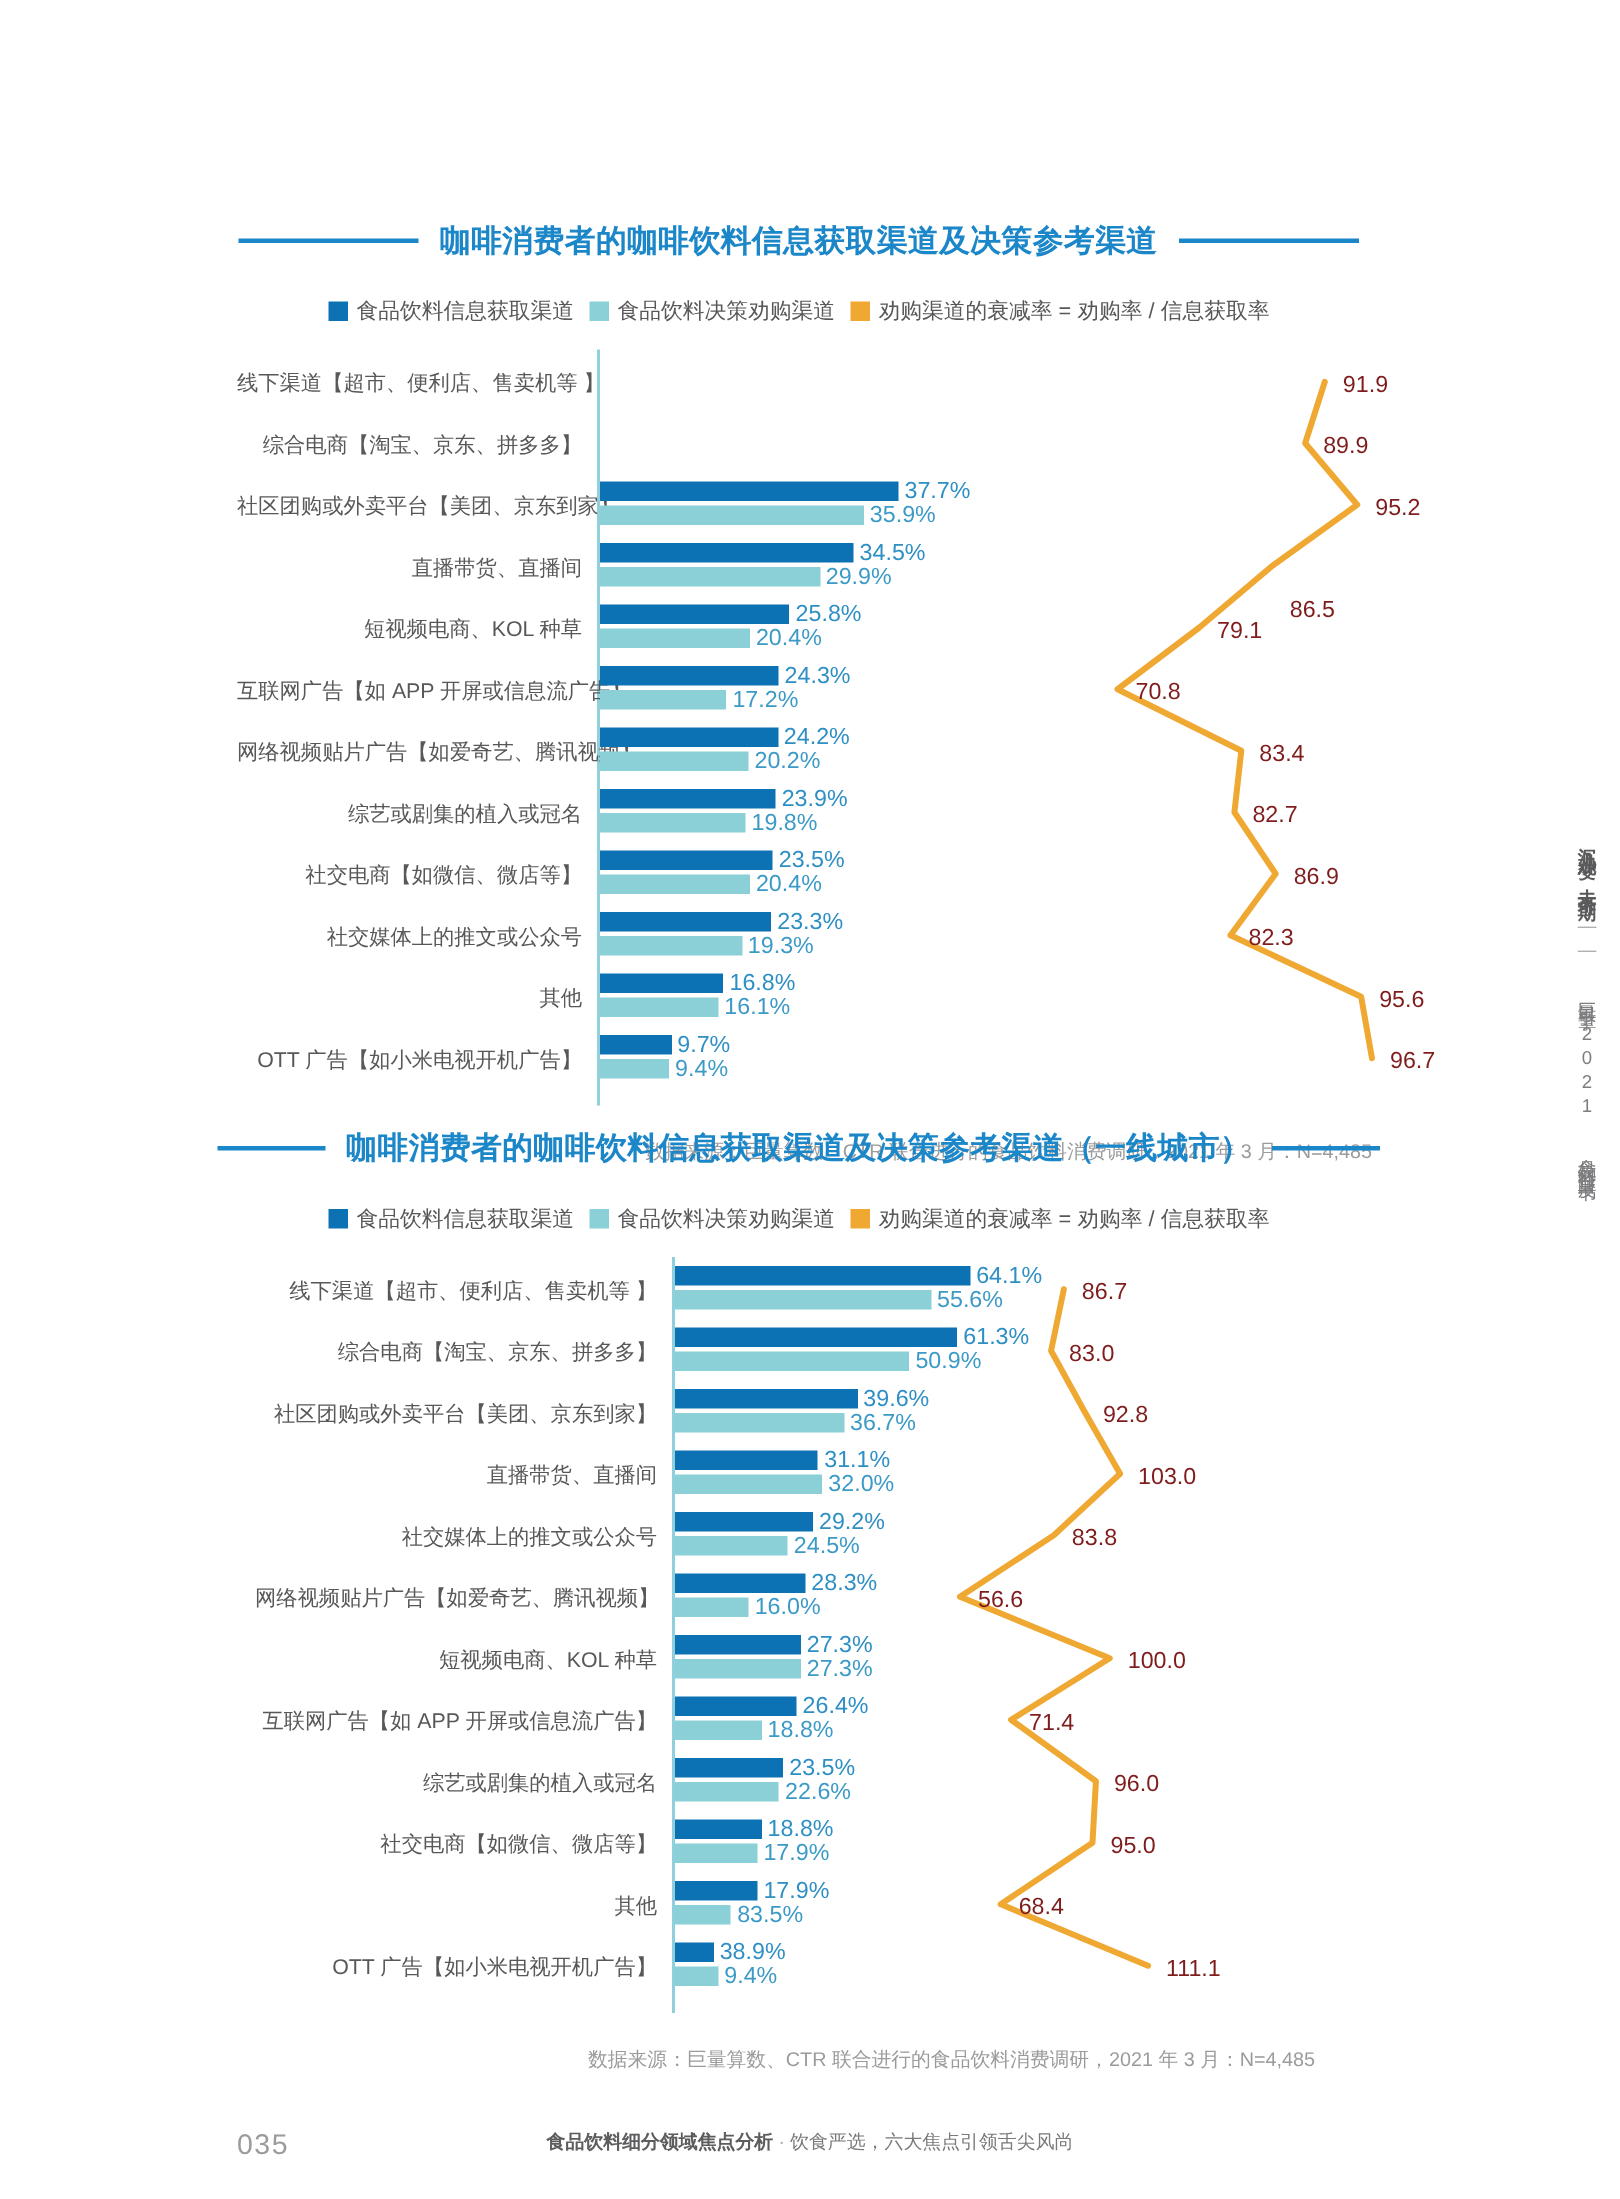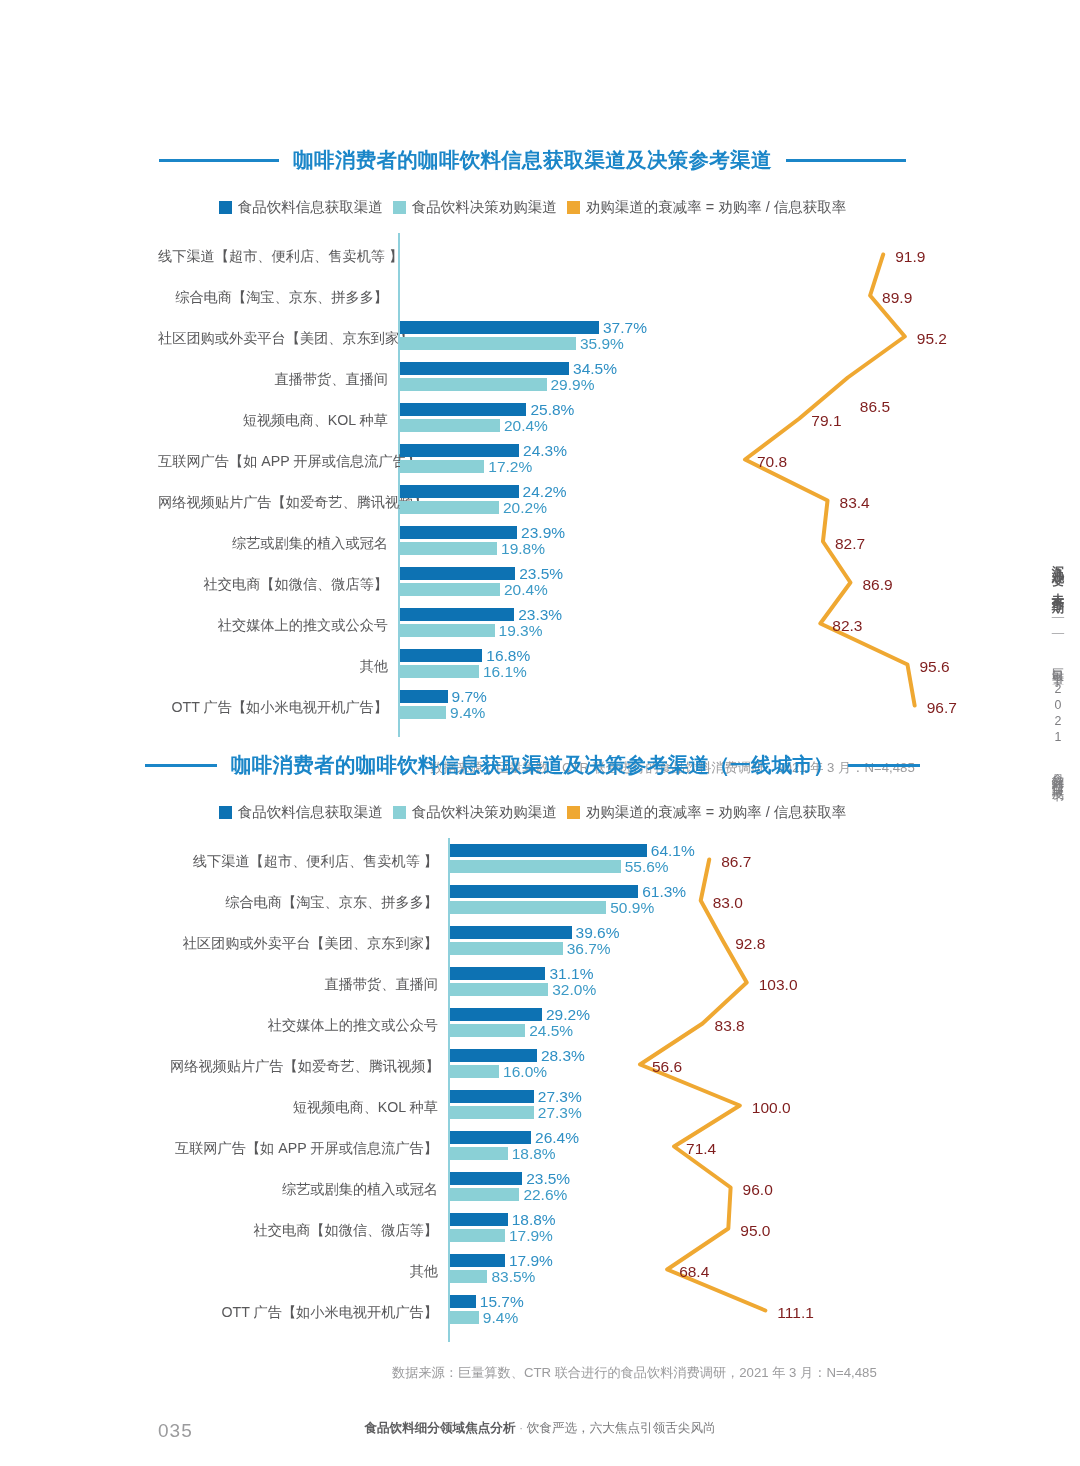--- a/index.html
+++ b/index.html
@@ -330,21 +330,21 @@
           <div class="bar primary" style="width: 54.953px; background: rgb(13, 114, 179);">
             <span class="bar-val">17.9%</span>
           </div>
           <div class="bar secondary" style="width: 37.454px; background: rgb(138, 208, 214);">
             <span class="bar-val">83.5%</span>
           </div>
         </div>
         <div class="cat-label" style="top: 466px; left: 170px; width: 268px;">OTT 广告【如小米电视开机广告】</div>
         <div class="bars" style="left: 450px; top: 457px;">
           <div class="bar primary" style="width: 25.788px; background: rgb(13, 114, 179);">
-            <span class="bar-val">15.7%</span>
+            <span class="bar-val">38.9%</span>
           </div>
           <div class="bar secondary" style="width: 28.858px; background: rgb(138, 208, 214);">
             <span class="bar-val">9.4%</span>
           </div>
         </div>
         <svg class="line-layer" width="773.35" height="504">
           <polyline points="709.23,21.5 700.72,62.5 723.26,103.5 746.72,144.5 702.56,185.5 640,226.5 739.8199999999999,267.5 674.04,308.5 730.62,349.5 728.3199999999999,390.5 667.14,431.5 765.35,472.5" fill="none" stroke="#efa832" stroke-width="4" stroke-linejoin="round" stroke-linecap="round"></polyline>
         </svg>
         <div class="line-label" style="left: 721.23px; top: 23.5px;">86.7</div>
         <div class="line-label" style="left: 712.72px; top: 64.5px;">83.0</div>

